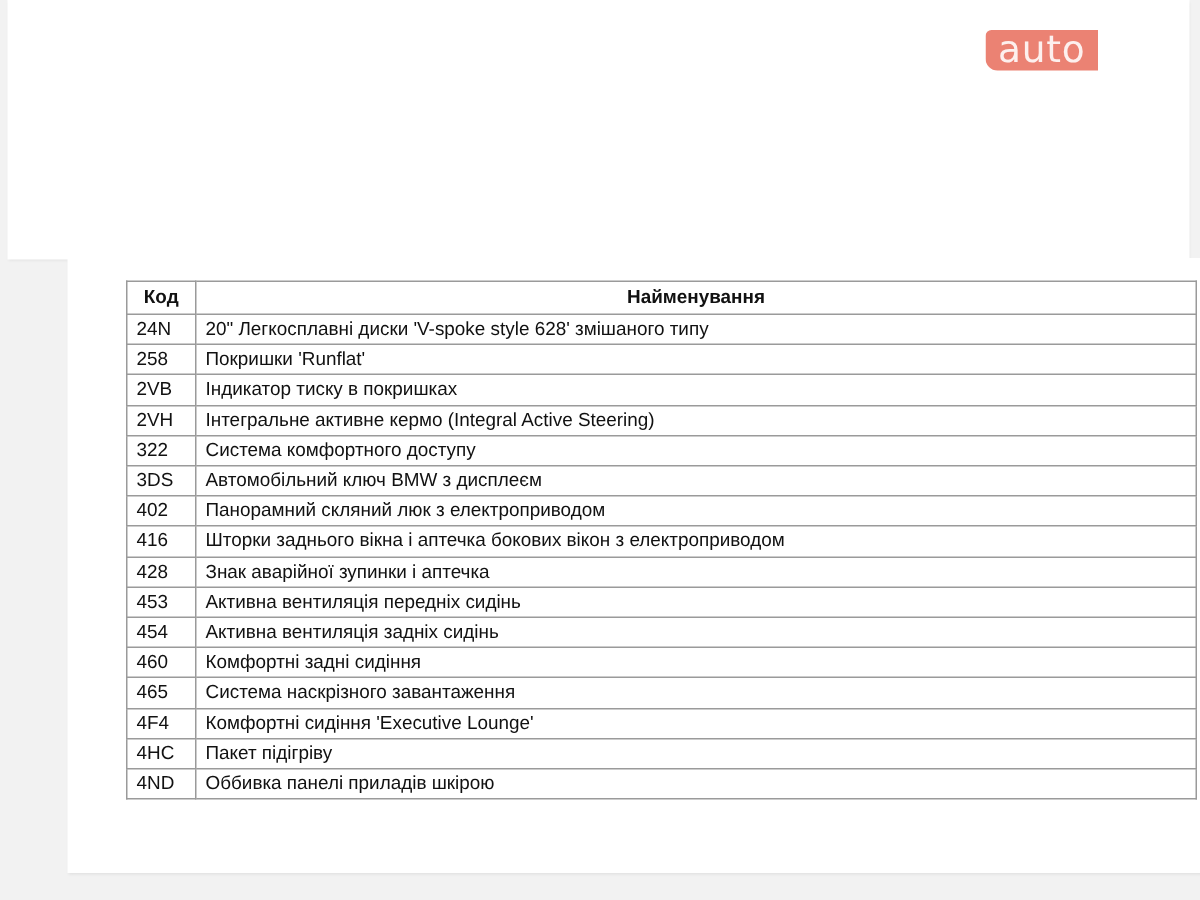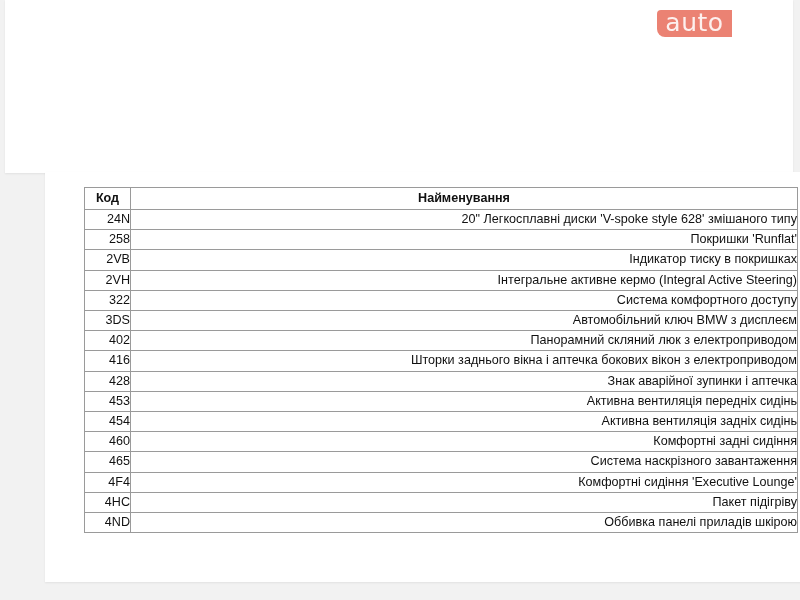--- a/index.html
+++ b/index.html
@@ -28,21 +28,21 @@
   }
 
   
   .logo {
     position: absolute;
     left: 652px;
     top: 10px;
     width: 133px;
     height: 47px;
     display: flex;
-    align-items: flex-start;
+    align-items: center;
     overflow: hidden;
   }
   .logo-auto {
     width: 75px;
     background: #eb8273;
     border-top-left-radius: 4px;
     border-bottom-left-radius: 8px;
     display: flex;
     align-items: center;
     justify-content: center;
@@ -119,21 +119,20 @@
   .opt-table th,
   .opt-table td {
     border: 1px solid #9a9a9a;
     padding: 0 0 0 6px;
     height: 19.2px;
     line-height: 19.2px;
     white-space: nowrap;
     overflow: hidden;
     background: #ffffff;
     vertical-align: middle;
-    text-align: right;
   }
   .opt-table th {
     height: 21px;
     line-height: 21px;
     font-weight: bold;
     text-align: center;
     padding-left: 0;
   }
   .col-code { width: 46px; }
   .col-name { width: auto; }

